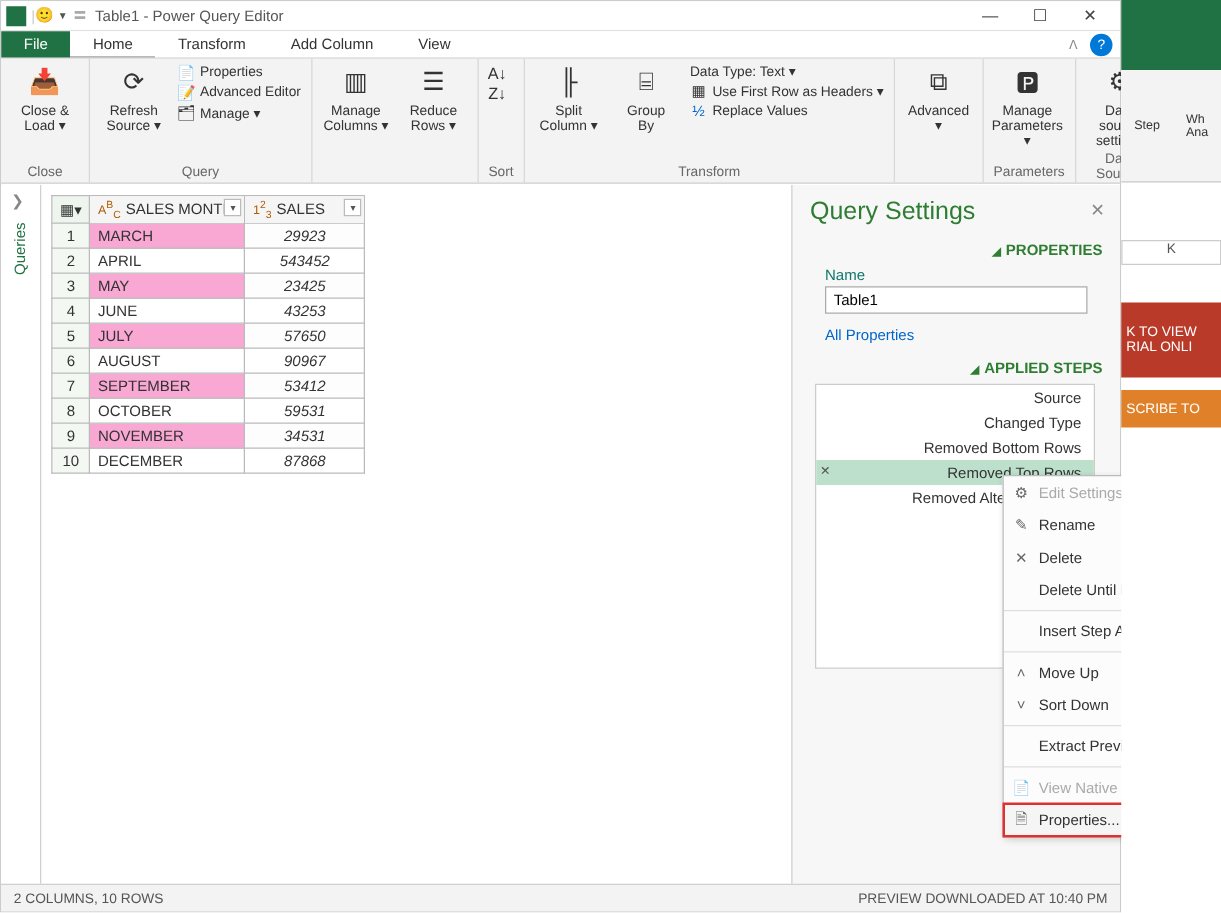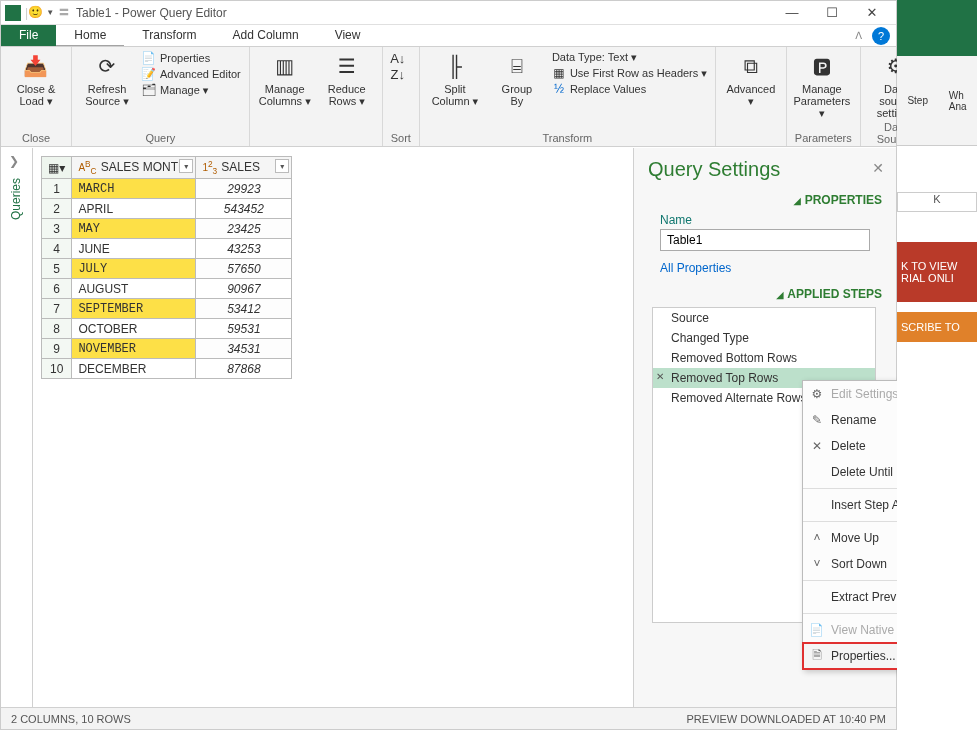--- a/index.html
+++ b/index.html
@@ -41,33 +41,33 @@
   table.data { border-collapse:collapse; font-size:12px;}
   table.data th, table.data td { border:1px solid #bbb; padding:2px 6px; height:20px;}
   table.data th { background:#f5f5f5; text-align:left; font-weight:normal;}
   table.data th.rowh { width:24px; text-align:center; background:#eef5ee;}
   table.data th.colh { position:relative;}
   table.data .type { color:#b05c00; font-size:10px; margin-right:4px;}
   table.data .drop { position:absolute; right:2px; top:2px; width:14px;height:14px;border:1px solid #bbb;background:#fff;display:flex;align-items:center;justify-content:center;font-size:8px;color:#555;}
   table.data td.rown { background:#f3f8f3; text-align:center;}
   table.data td.month { width:118px;}
   table.data td.sales { width:90px; text-align:center; font-style:italic;}
-  table.data tr.alt td.month { background:#fde047;font-family:Liberation Mono, monospace;}
+  table.data tr.alt td.month { background:#f9a8d4;}
   table.data tr.alt td.sales { background:#fdfdfd;}
   
   .panel { flex:1; border-left:1px solid #d0d0d0; background:#f7f7f7; padding:10px 14px; position:relative;}
   .panel h2 { font-weight:300; color:#2e7d32; font-size:20px; margin-bottom:10px;}
   .panel .close-x { position:absolute; right:12px; top:12px; color:#888; font-size:14px; cursor:pointer;}
   .panel .sect { margin-top:12px;}
   .panel .sect .hd { color:#2e7d32; font-weight:600; font-size:12px;text-align:right;}
   .panel .sect .hd .tri { color:#2e7d32; font-size:9px; margin-right:4px;}
   .panel .name-lbl { margin:6px 0 2px 12px; color:#0f766e;}
   .panel input[type=text]{ width:210px; margin-left:12px; padding:3px 6px; border:1px solid #aaa; font-size:12px;}
   .panel .link { margin:10px 0 0 12px; color:#0066cc; cursor:pointer;}
-  .steps { margin:6px 0 0 4px; border:1px solid #ccc; background:#fff; height:316px; width:224px;}
+  .steps { margin:6px 0 0 4px; border:1px solid #ccc; background:#fff; height:228px; width:224px;text-align:right;}
   .step { padding:3px 10px 3px 18px; font-size:12px; cursor:pointer; position:relative;}
   .step.sel { background:#bce0cb;}
   .step.sel::before { content:"✕"; position:absolute; left:3px; top:3px; font-size:10px; color:#555;}
   
   .ctx { position:absolute; left:802px; top:380px; width:160px; background:#fcfcfc; border:1px solid #bbb; box-shadow:2px 2px 6px rgba(0,0,0,.2); font-size:12px;}
   .ctx .item { display:flex; align-items:center; height:26px; padding:0 10px 0 28px; position:relative; cursor:pointer;}
   .ctx .item.disabled { color:#aaa; cursor:default;}
   .ctx .item .ci { position:absolute; left:6px; width:16px; text-align:center; color:#666; font-size:12px;}
   .ctx .sep { height:1px; background:#ddd; margin:3px 0;}
   .ctx .item.hl { outline:2px solid #e03030; outline-offset:-1px; background:#f5f5f5;}

